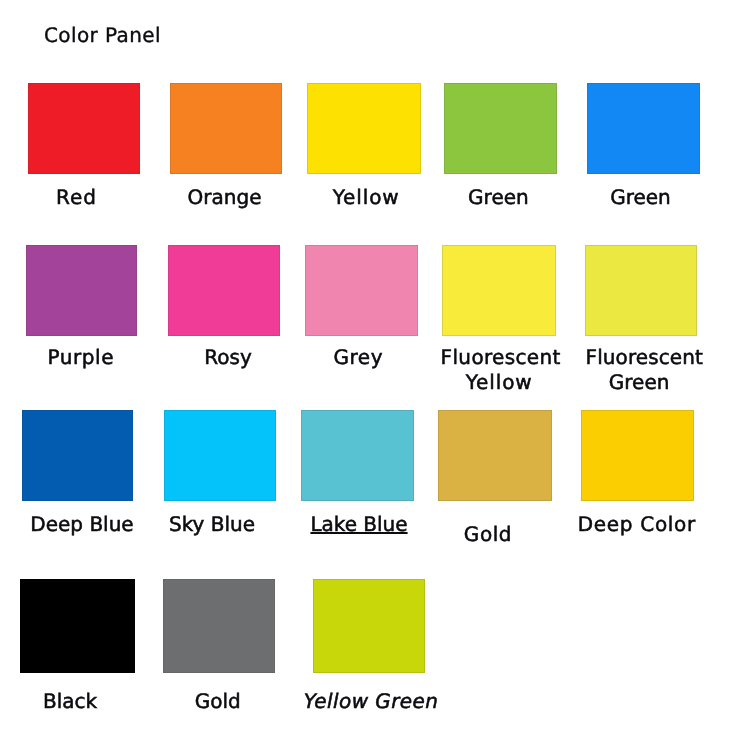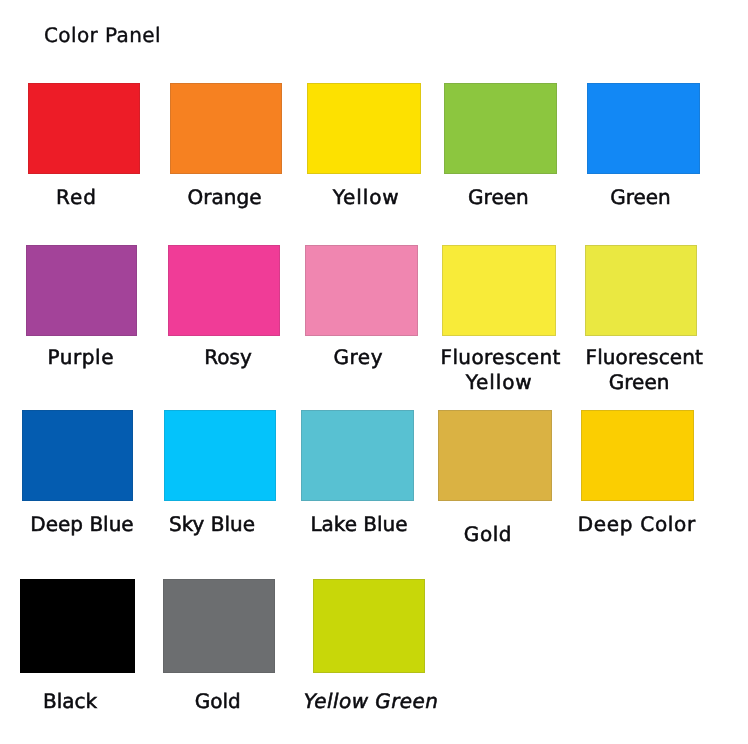--- a/index.html
+++ b/index.html
@@ -107,21 +107,21 @@
       <div class="swatch-cell" style="left: 22px; top: 410px; width: 111px;">
         <div class="swatch-chip" style="width: 111px; height: 91px; background: rgb(4, 92, 176); box-shadow: rgb(7, 86, 160) 0px 0px 0px 1px inset;"></div>
         <div class="swatch-label" style="top: 100.7px; left: 60px; width: 191px;">Deep Blue</div>
       </div>
       <div class="swatch-cell" style="left: 164px; top: 410px; width: 112px;">
         <div class="swatch-chip" style="width: 112px; height: 91px; background: rgb(4, 195, 251); box-shadow: rgb(13, 175, 223) 0px 0px 0px 1px inset;"></div>
         <div class="swatch-label" style="top: 100.7px; left: 48px; width: 192px;">Sky Blue</div>
       </div>
       <div class="swatch-cell" style="left: 301px; top: 410px; width: 113px;">
         <div class="swatch-chip" style="width: 113px; height: 91px; background: rgb(88, 193, 210); box-shadow: rgb(86, 173, 188) 0px 0px 0px 1px inset;"></div>
-        <div class="swatch-label" style="top: 100.7px; left: 58px; width: 193px;">Lake Blue</div>
+        <div class="swatch-label" style="top: 100.7px; left: 58px; width: 193px; text-decoration: underline;">Lake Blue</div>
       </div>
       <div class="swatch-cell" style="left: 438px; top: 410px; width: 114px;">
         <div class="swatch-chip" style="width: 114px; height: 91px; background: rgb(218, 178, 67); box-shadow: rgb(194, 161, 69) 0px 0px 0px 1px inset;"></div>
         <div class="swatch-label" style="top: 111px; left: 49.7px; width: 194px; letter-spacing: 0.6px; text-indent: 0.6px;">Gold</div>
       </div>
       <div class="swatch-cell" style="left: 581px; top: 410px; width: 113px;">
         <div class="swatch-chip" style="width: 113px; height: 91px; background: rgb(251, 206, 1); box-shadow: rgb(221, 184, 17) 0px 0px 0px 1px inset;"></div>
         <div class="swatch-label" style="top: 100.7px; left: 55.5px; width: 193px; letter-spacing: 0.7px; text-indent: 0.7px;">Deep Color</div>
       </div>
       <div class="swatch-cell" style="left: 20px; top: 579px; width: 115px;">

